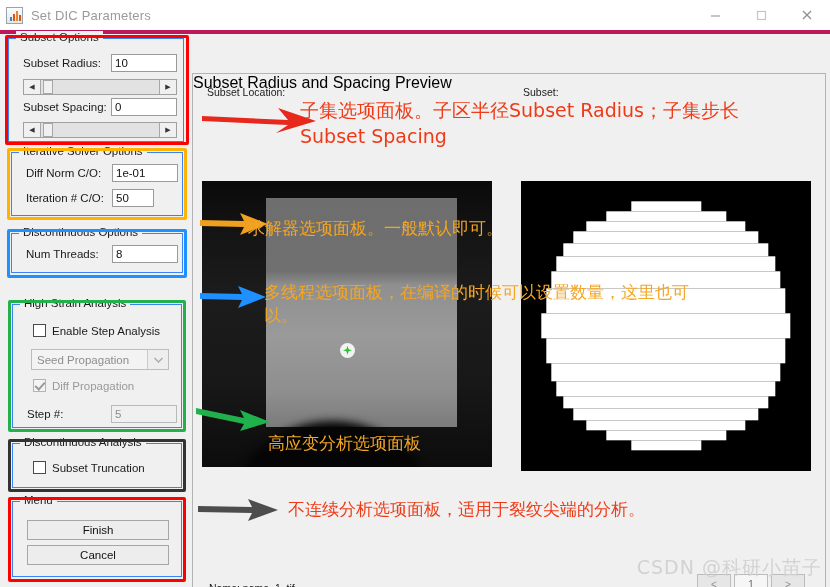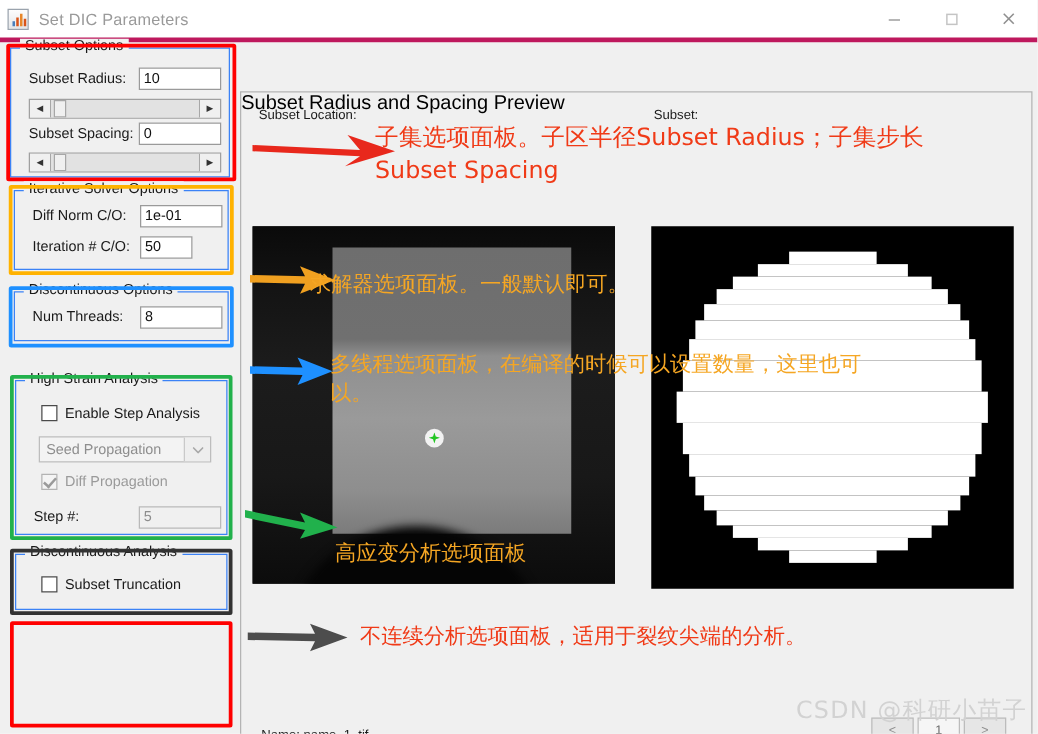--- a/index.html
+++ b/index.html
@@ -482,20 +482,25 @@
 
     <div class="panel" style="left:12px; top:409px; width:170px; height:45px;">
       <div class="panel-title">Discontinuous Analysis</div>
       <div class="cbx-wrap" style="left:20px; top:17px;">
         <span class="cbx"></span>
         <span class="cbx-label">Subset Truncation</span>
       </div>
     </div>
     <div class="hl-box" style="left:8px; top:405px; width:178px; height:53px; border-color:#333333;"></div>
 
+    <div class="panel" style="left:12px; top:467px; width:170px; height:76px;">
+      <div class="panel-title">Menu</div>
+      <div class="pushbtn" style="left:14px; top:18px; width:142px;">Finish</div>
+      <div class="pushbtn" style="left:14px; top:43px; width:142px;">Cancel</div>
+    </div>
     <div class="hl-box" style="left:8px; top:463px; width:178px; height:85px;"></div>
 
     <div id="preview-panel">
       <div class="panel-title" style="top:-8px; left:7px;">Subset Radius and Spacing Preview</div>
 
       <div class="axes-caption" style="left:14px; top:12px;">Subset Location:</div>
       <div class="axes-caption" style="left:330px; top:12px;">Subset:</div>
 
       <div class="axes" id="img-left" style="left:9px; top:107px; width:290px; height:286px;">
         <div class="bg"></div>

